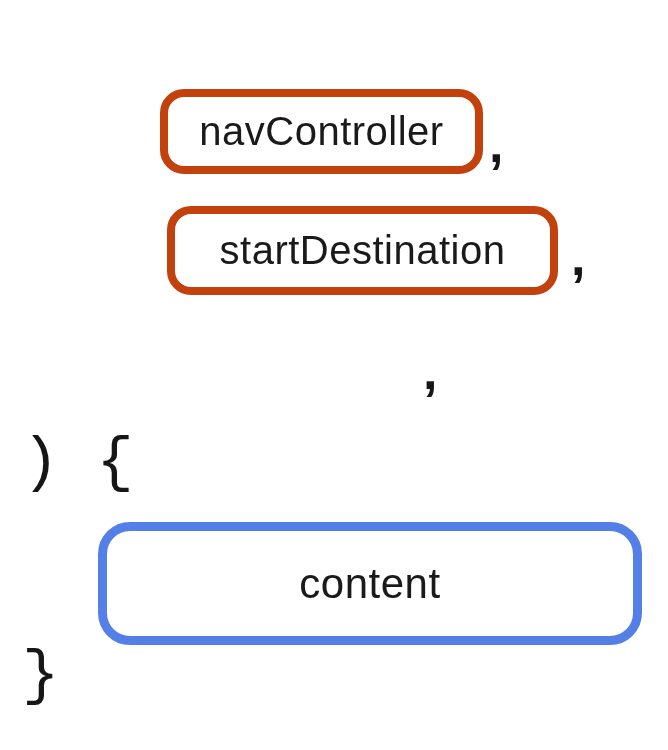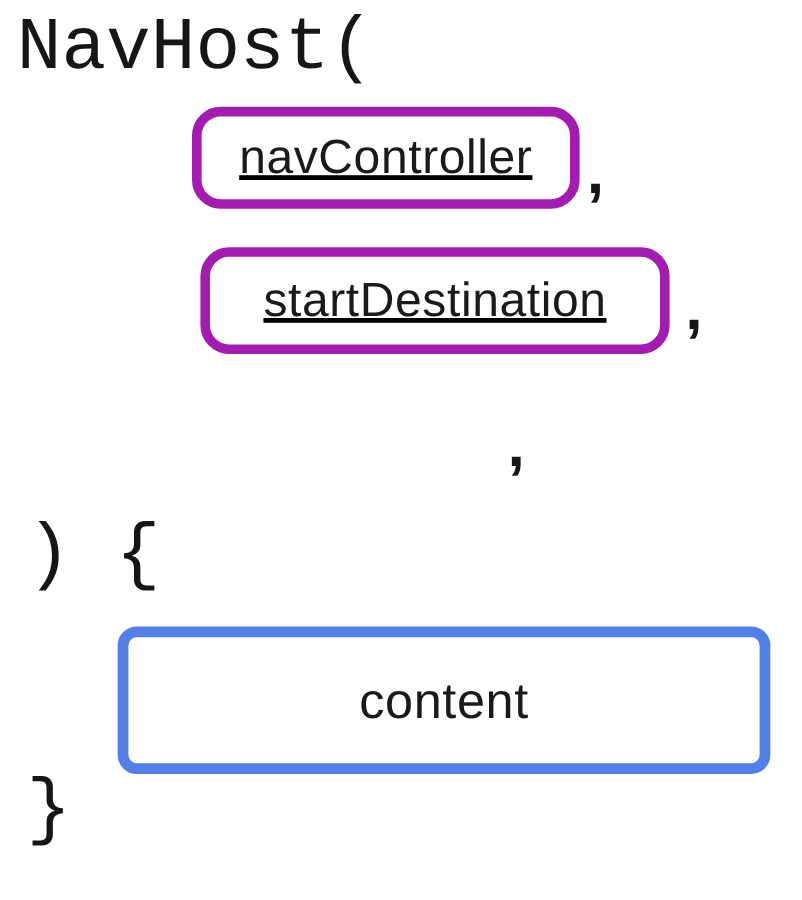--- a/index.html
+++ b/index.html
@@ -25,26 +25,25 @@
     font-weight: 400;
   }
   .code-open  { left: 14px;  top: 10px;  }
   .code-body  { left: 22px;  top: 432px; }
   .code-close { left: 22px;  top: 645px; }
 
   .param-chip {
     position: absolute;
     box-sizing: border-box;
     background: #ffffff;
-    border: 8px solid #a21caf;
+    border: 8px solid #c2410c;
     border-radius: 24px;
     display: flex;
     align-items: center;
     justify-content: center;
-    text-decoration: underline;
   }
   .chip-1 { left: 160px; top: 89px;  width: 323px; height: 85px; }
   .chip-2 { left: 167px; top: 206px; width: 391px; height: 89px; }
   .chip-3 { left: 167px; top: 324px; width: 240px; height: 89px; }
 
   .chip-label {
     font-size: 40px;
     color: #1a1a1a;
     letter-spacing: 0.5px;
     white-space: nowrap;
@@ -63,37 +62,36 @@
 
   .content-box {
     position: absolute;
     box-sizing: border-box;
     left: 98px;
     top: 522px;
     width: 544px;
     height: 123px;
     background: #ffffff;
     border: 9px solid #547FE6;
-    border-radius: 16px;
+    border-radius: 32px;
     display: flex;
     align-items: center;
     justify-content: center;
   }
   .content-label {
     font-size: 42px;
     color: #1a1a1a;
     letter-spacing: 0.5px;
   }
 </style>
 </head>
 <body>
 
 <div class="canvas">
 
-  <div class="code code-open">NavHost(</div>
 
   <div class="param-chip chip-1">
     <span class="chip-label">navController</span>
   </div>
   <div class="comma comma-1">,</div>
 
   <div class="param-chip chip-2">
     <span class="chip-label">startDestination</span>
   </div>
   <div class="comma comma-2">,</div>

